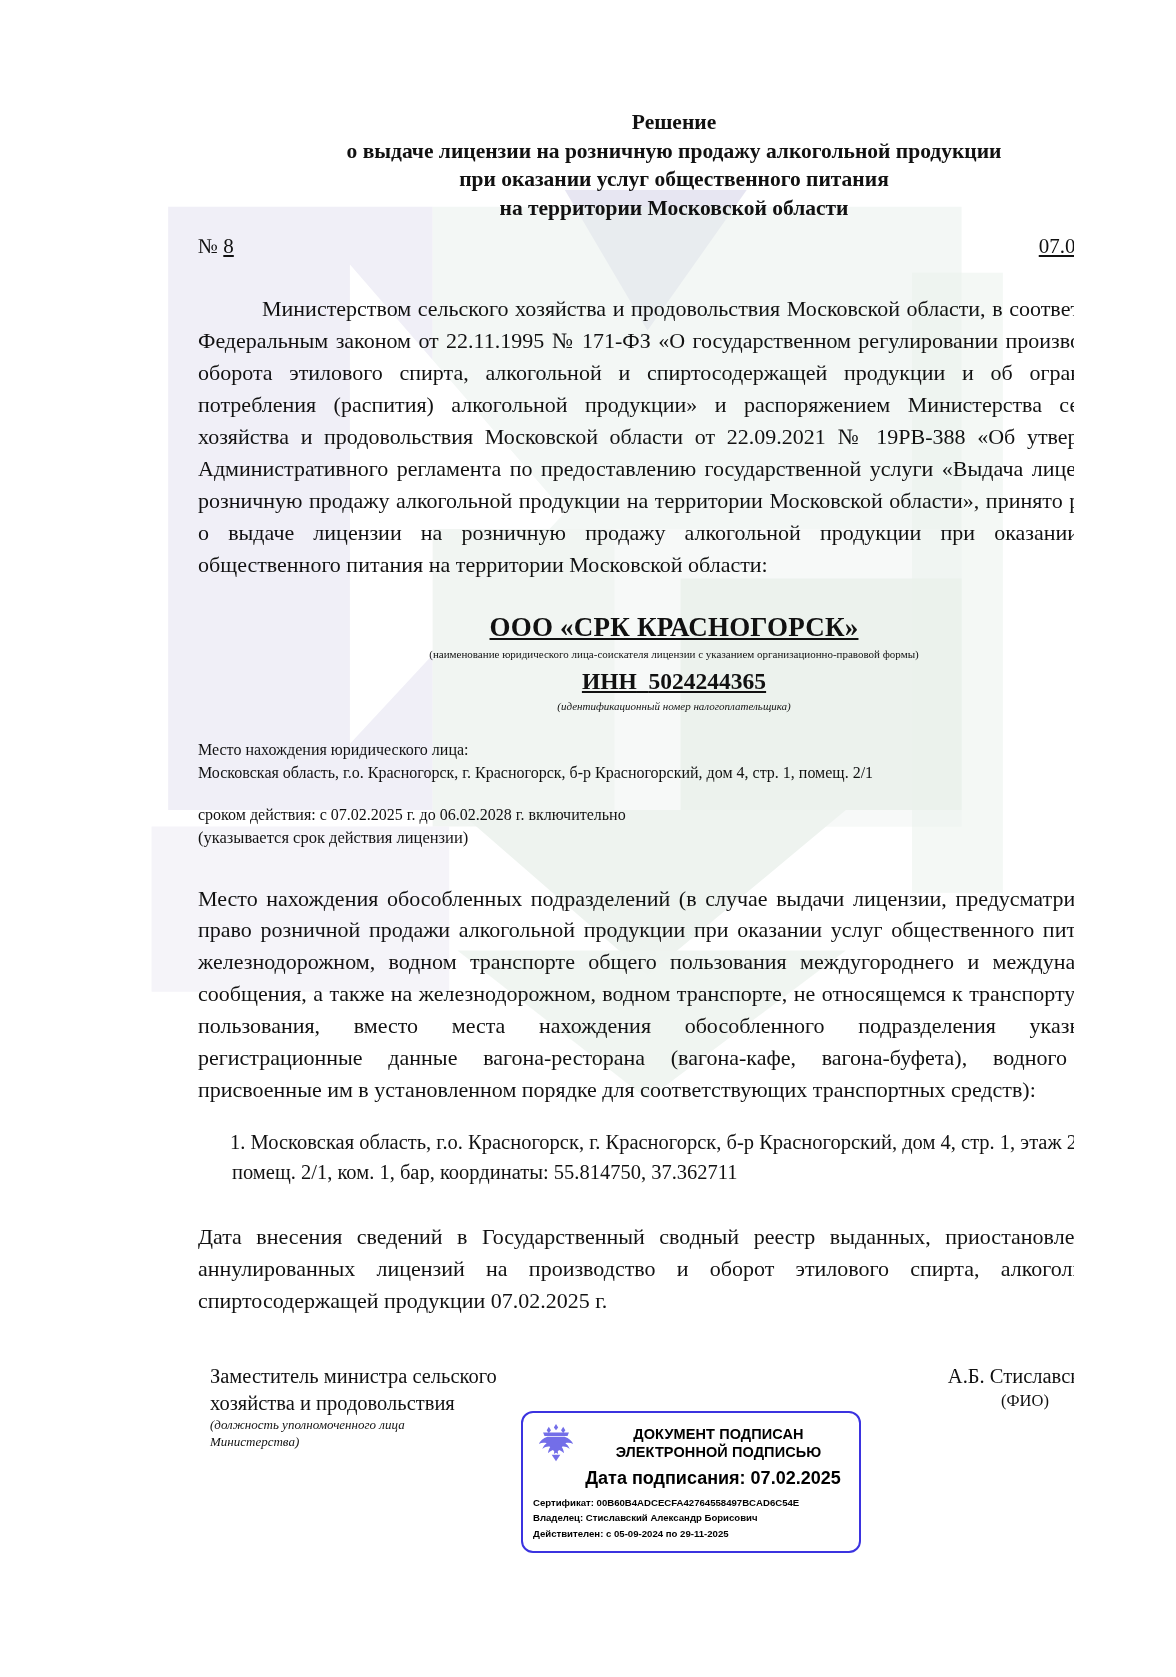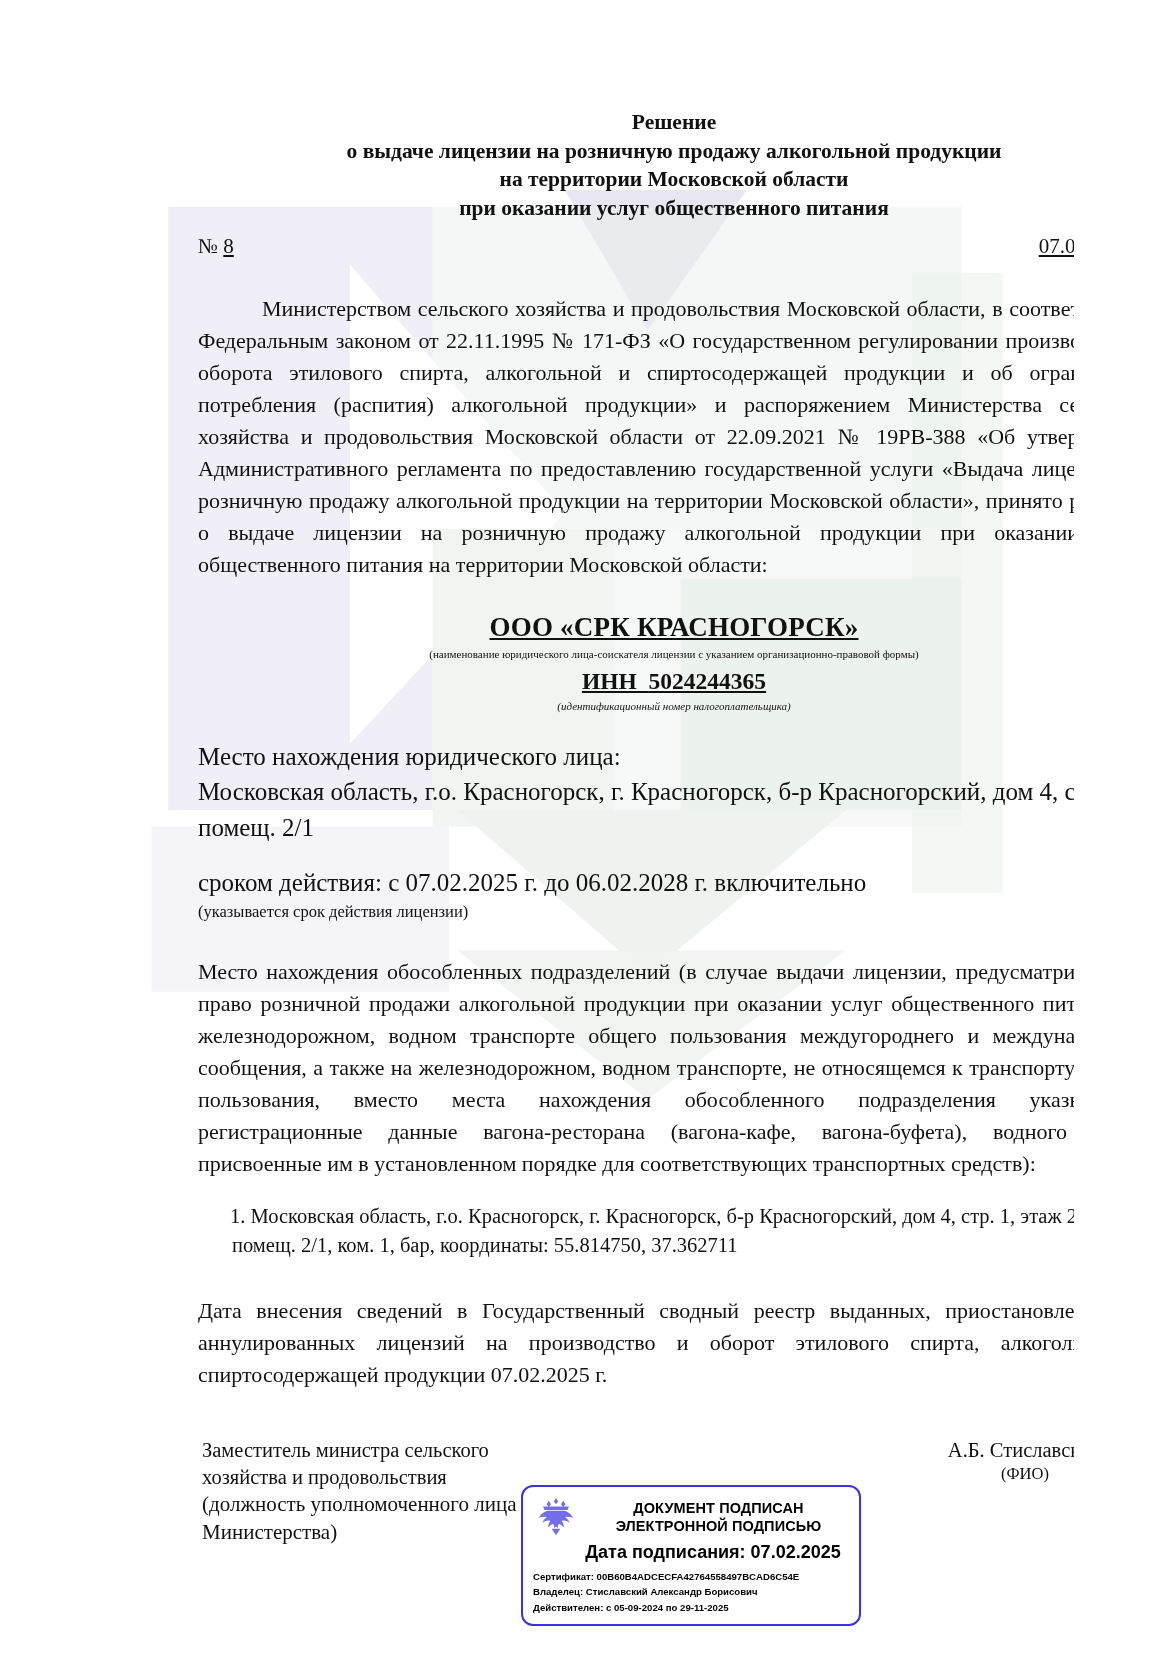--- a/index.html
+++ b/index.html
@@ -84,21 +84,21 @@
 
   .inn-line {
     text-align: center;
     font-weight: bold;
     font-size: 23.5px;
     margin-top: 6px;
   }
   .inn-line span { text-decoration: underline; }
 
   .plain {
-    font-size: 25px;
+    font-size: 16px;
     line-height: 1.42;
     text-align: left;
   }
   .small-note {
     font-size: 16.5px;
     line-height: 1.3;
   }
 
   .block-gap-lg { margin-top: 26px; }
   .block-gap-md { margin-top: 20px; }
@@ -112,29 +112,30 @@
   }
 
   
   .footer {
     position: relative;
     margin-top: 46px;
     min-height: 180px;
   }
   .footer-left {
     position: absolute;
-    left: 4px;
+    left: 12px;
     top: 0;
     width: 360px;
     font-size: 20.5px;
     line-height: 1.33;
   }
   .footer-left .role-note {
-    font-size: 21px;
-    line-height: 1.3;
+    font-size: 13px;
+    line-height: 1.3;
+    font-style: italic;
   }
   .footer-right {
     position: absolute;
     right: 0;
     top: 0;
     text-align: center;
     width: 250px;
     font-size: 20.5px;
     line-height: 1.3;
   }
@@ -202,22 +203,22 @@
     <polygon points="60,1000 420,1000 420,1200 60,1200" fill="#eceaf4" opacity="0.5"></polygon>
     <polygon points="980,330 1090,330 1090,1080 980,1080" fill="#e9f1ec" opacity="0.5"></polygon>
     <polygon points="430,1150 900,1150 660,1330" fill="#eef4f0" opacity="0.9"></polygon>
   </svg>
 
   <div id="content">
 
     <div class="title-block">
       <span class="title-line">Решение</span>
       <span class="title-line">о выдаче лицензии на розничную продажу алкогольной продукции</span>
+      <span class="title-line">при оказании услуг общественного питания</span>
       <span class="title-line">на территории Московской области</span>
-      <span class="title-line">при оказании услуг общественного питания</span>
     </div>
 
     <div class="numdate-row">
       <div class="num-left"><span>№ </span><span class="num-val">8</span></div>
       <div class="date-right">07.02.2025 г.</div>
     </div>
 
     <p class="para indent">Министерством сельского хозяйства и продовольствия Московской области, в соответствии с Федеральным законом от 22.11.1995 № 171-ФЗ «О государственном регулировании производства и оборота этилового спирта, алкогольной и спиртосодержащей продукции и об ограничении потребления (распития) алкогольной продукции» и распоряжением Министерства сельского хозяйства и продовольствия Московской области от 22.09.2021 № 19РВ-388 «Об утверждении Административного регламента по предоставлению государственной услуги «Выдача лицензий на розничную продажу алкогольной продукции на территории Московской области», принято решение о выдаче лицензии на розничную продажу алкогольной продукции при оказании услуг общественного питания на территории Московской области:</p>
 
     <div class="org-name"><span>ООО «СРК КРАСНОГОРСК»</span></div>

